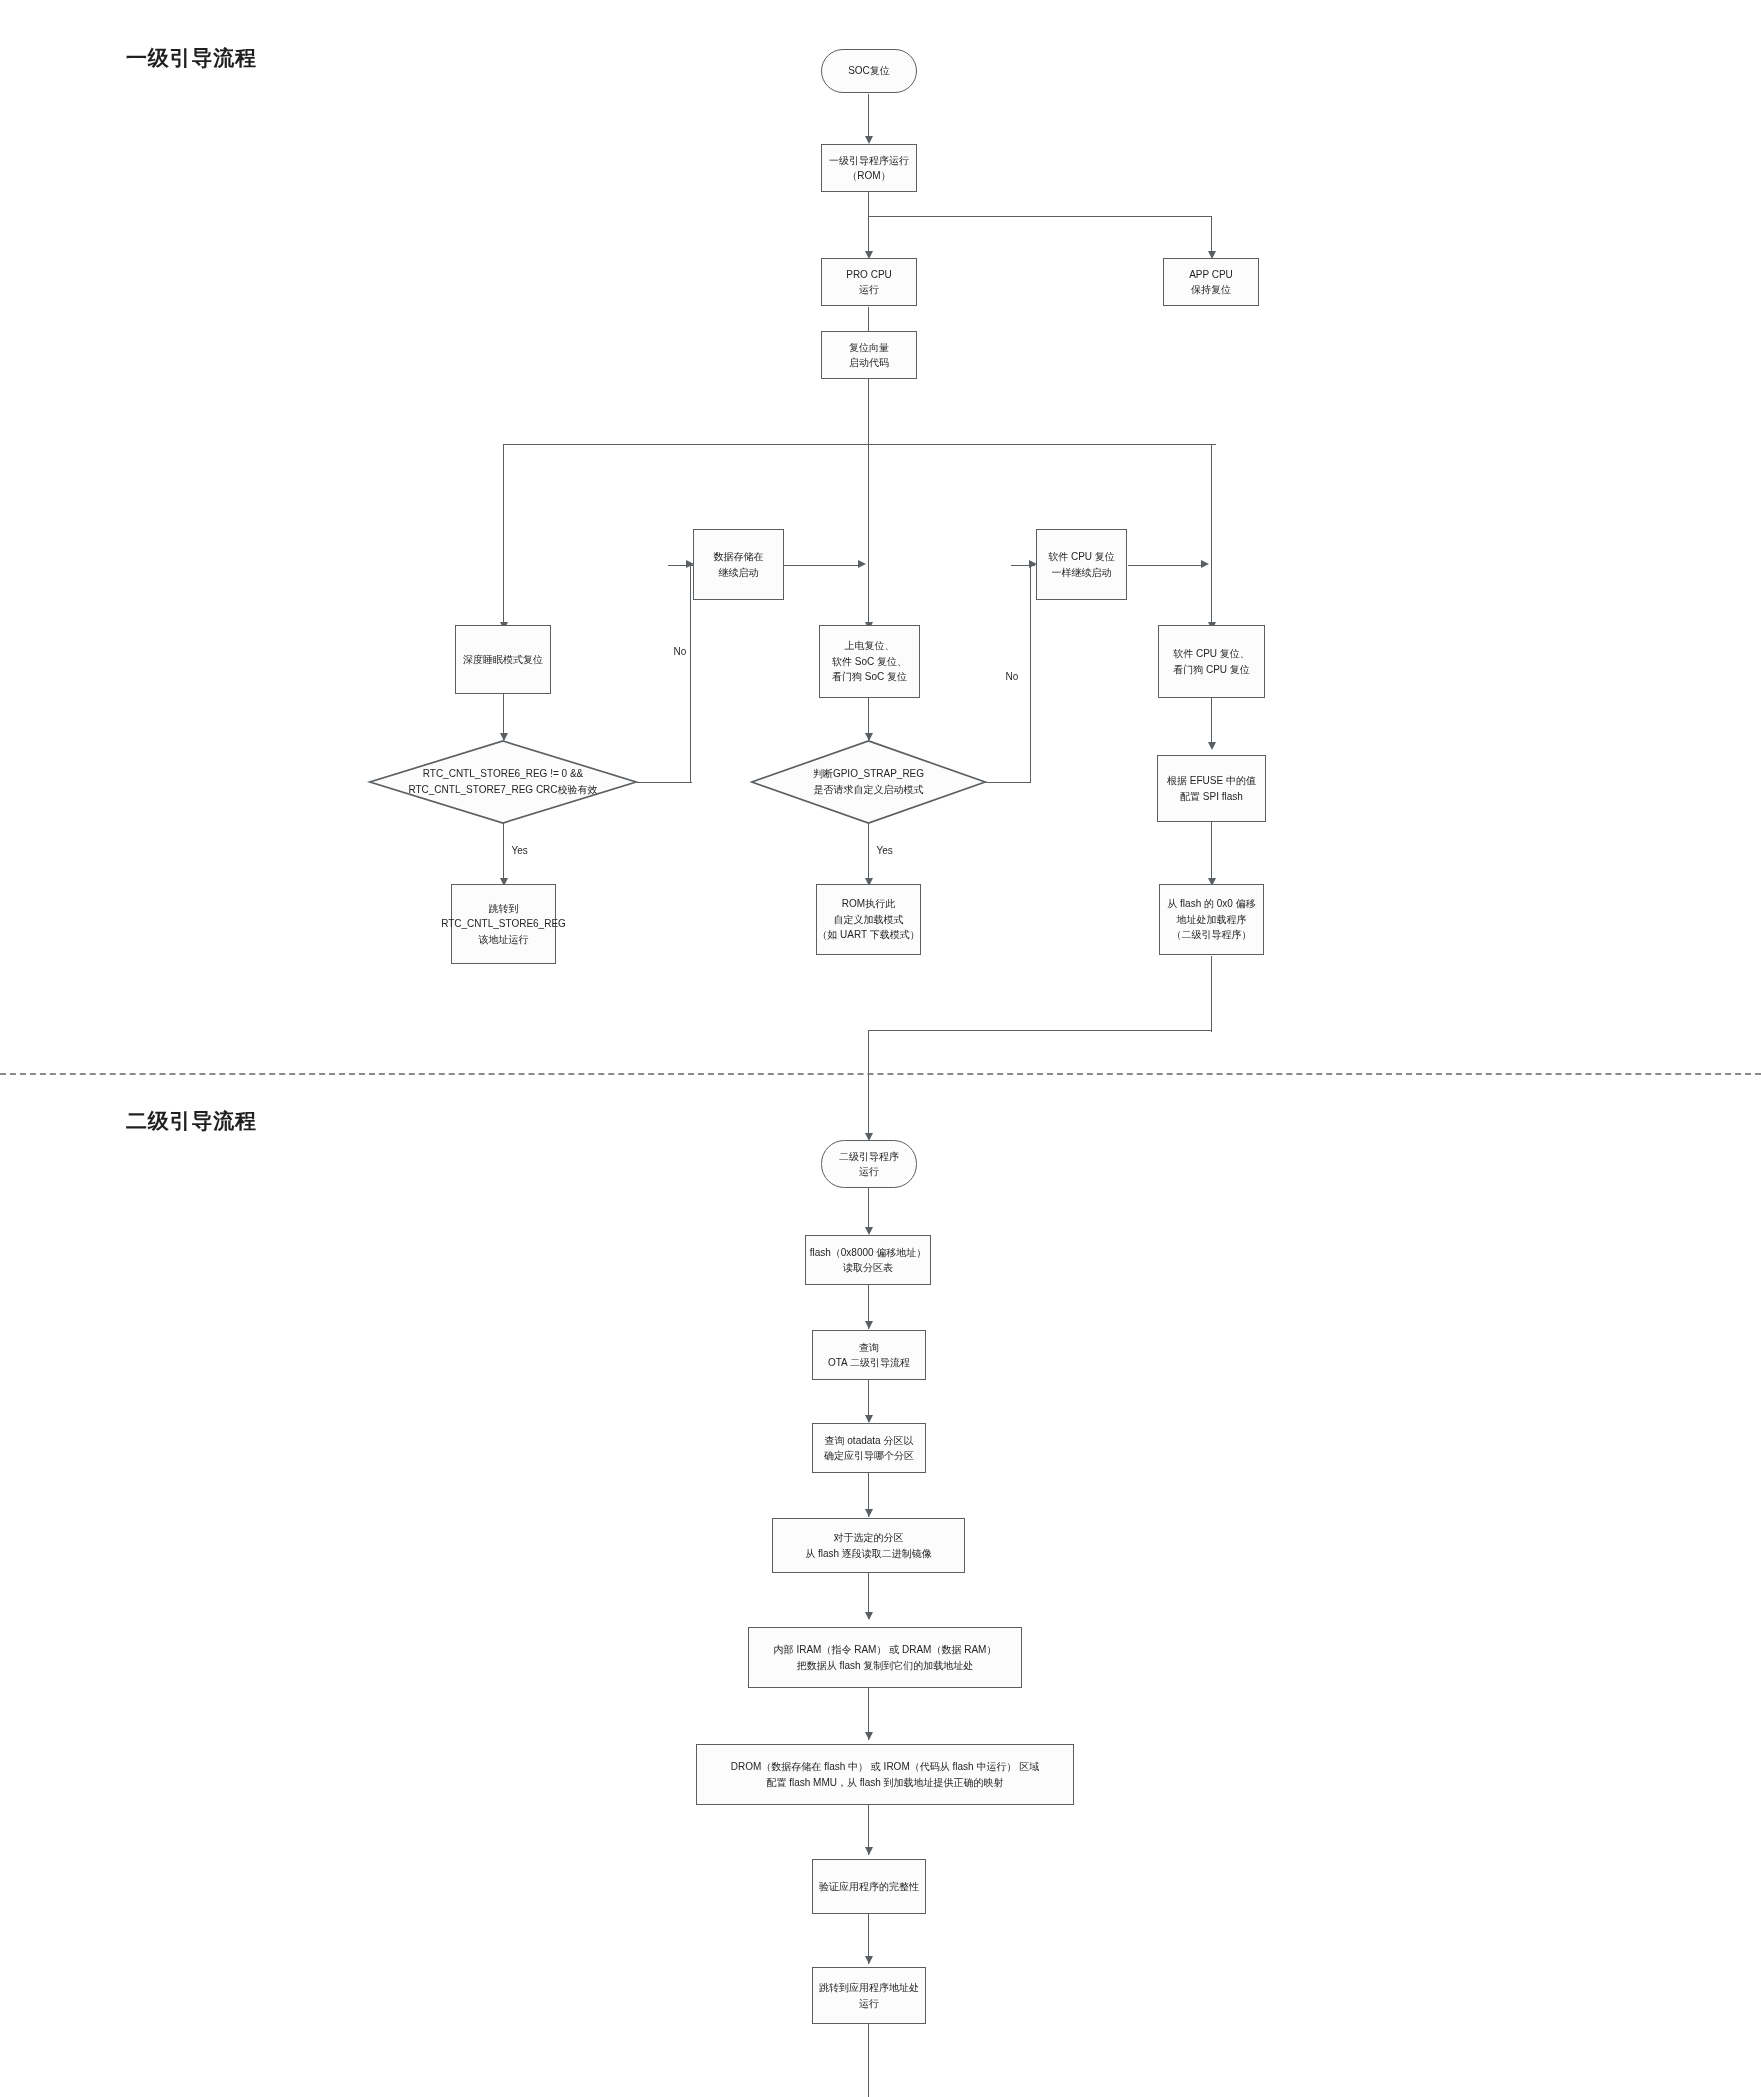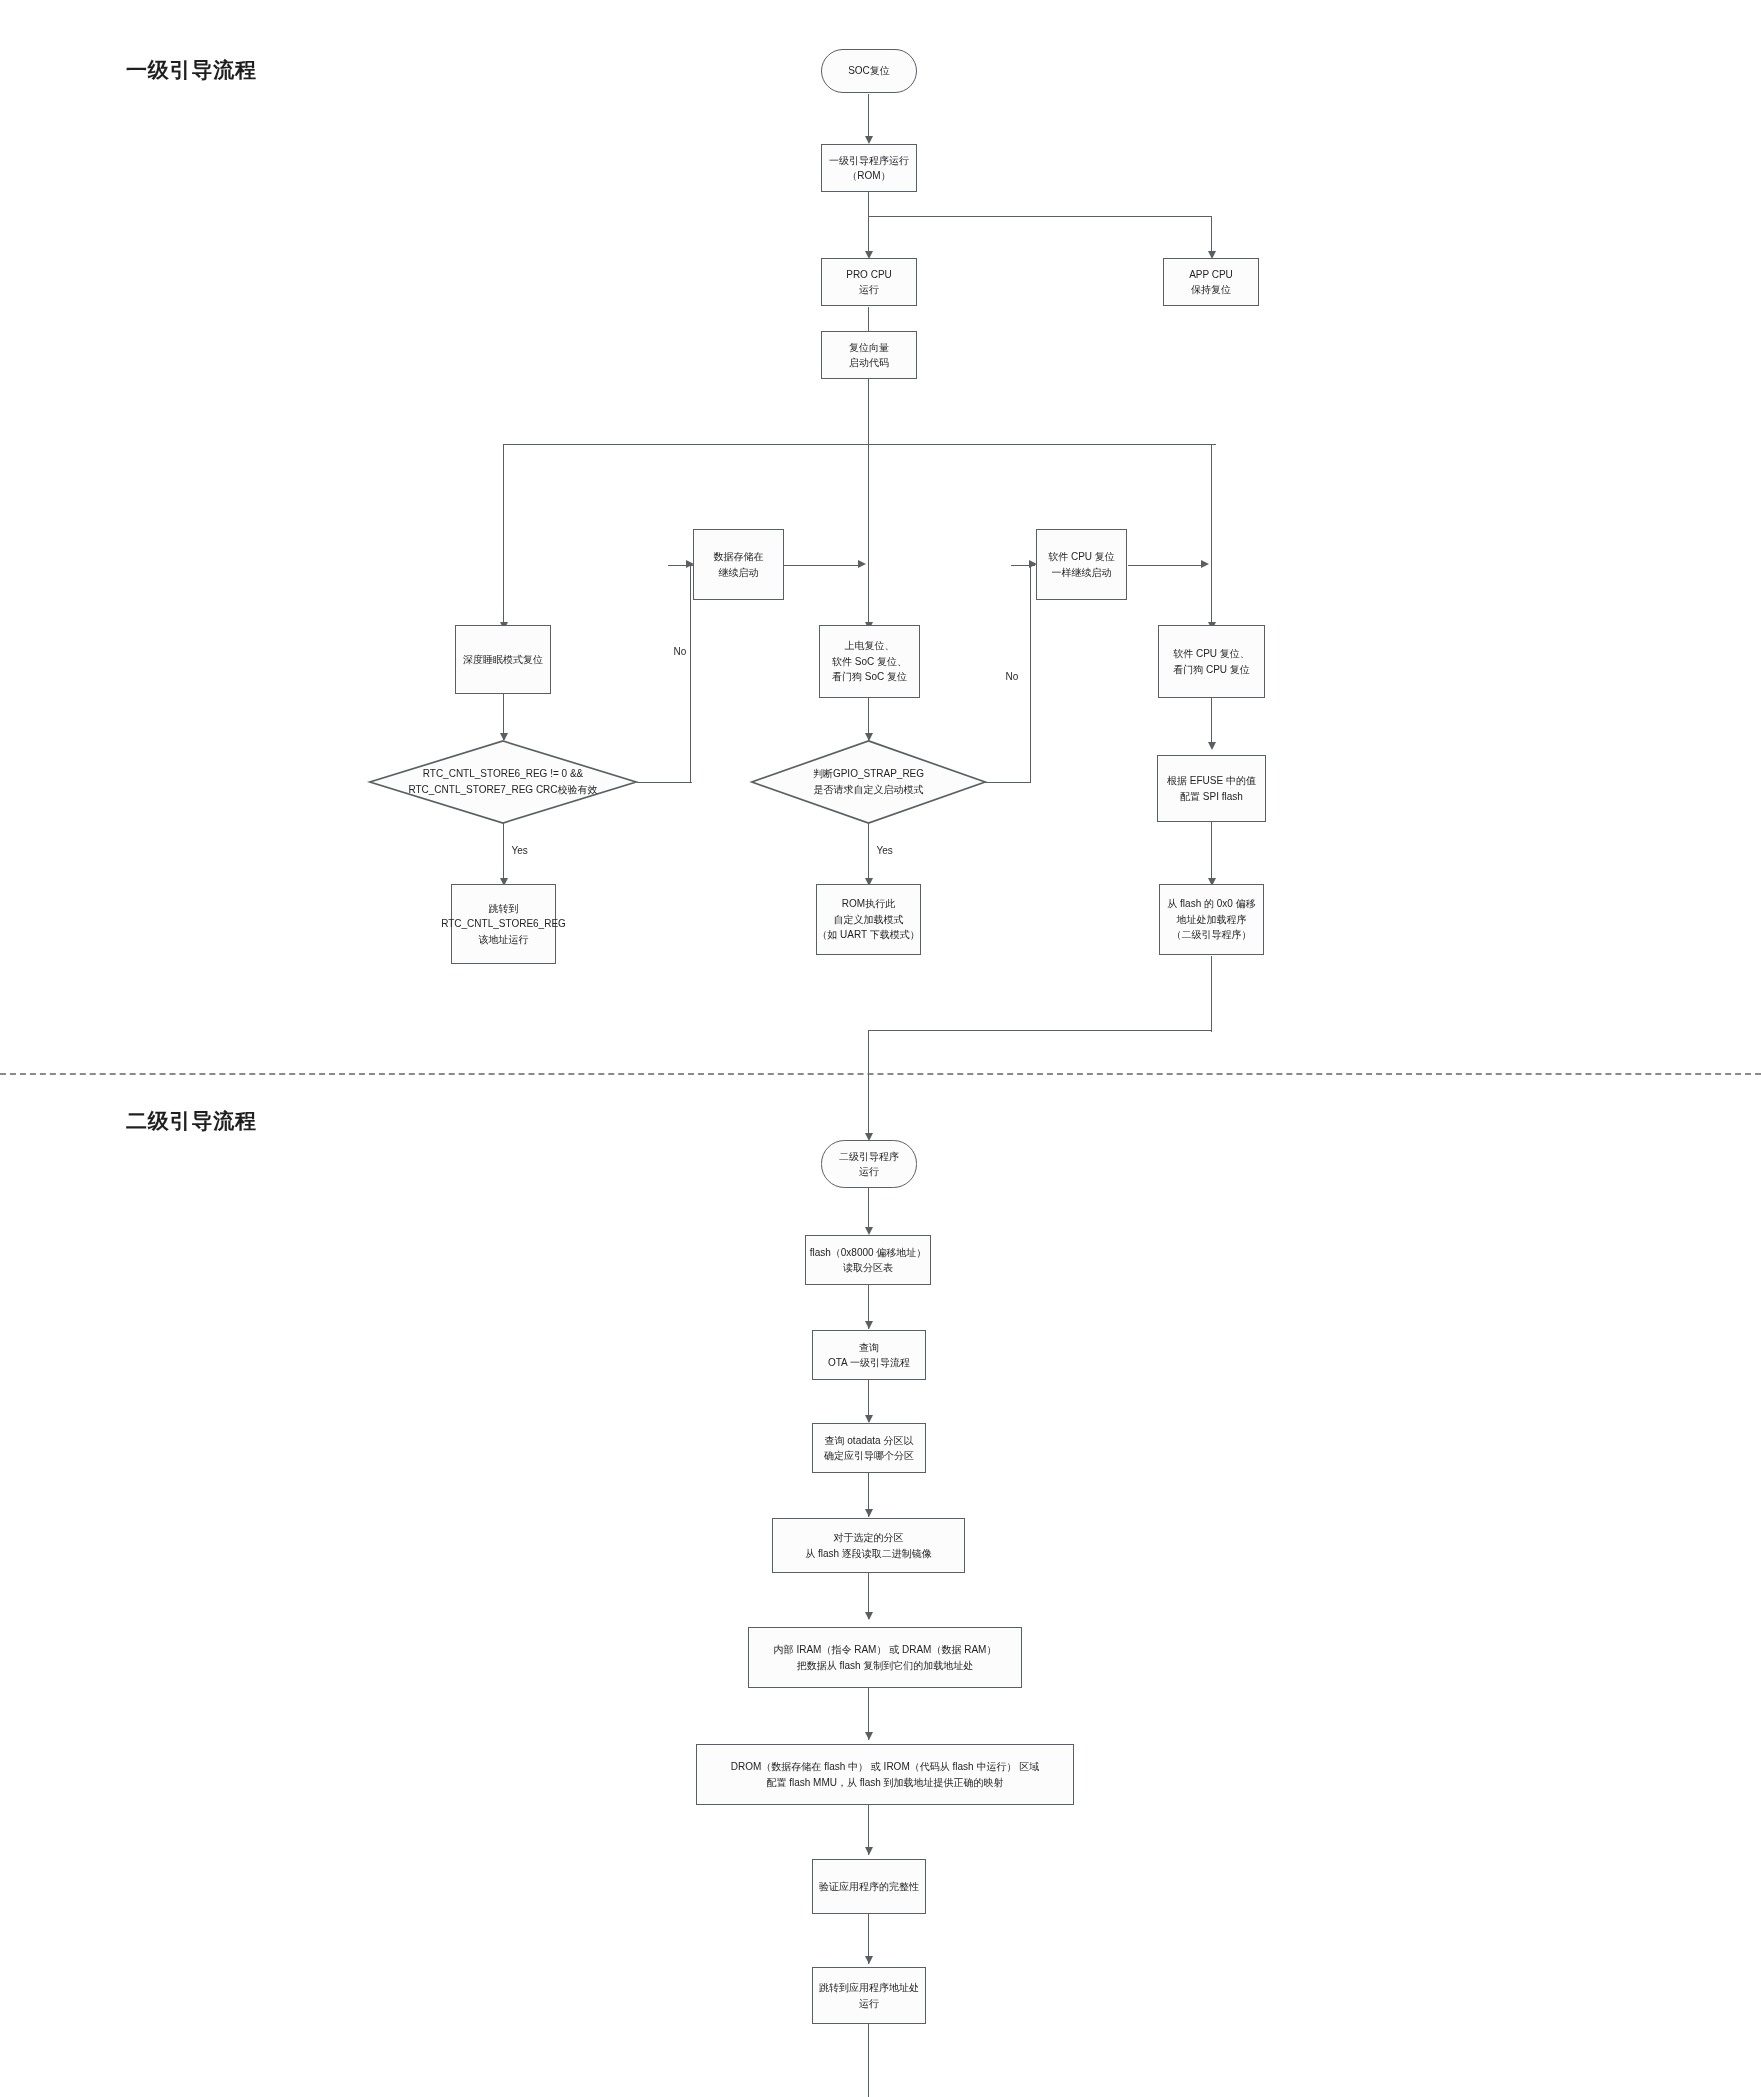--- a/index.html
+++ b/index.html
@@ -35,21 +35,21 @@
   .arw{position:absolute;width:0;height:0;}
   .arw.down{border-left:4.6px solid transparent;border-right:4.6px solid transparent;border-top:8.4px solid #5a5f63;}
   .arw.right{border-top:4.6px solid transparent;border-bottom:4.6px solid transparent;border-left:8.4px solid #5a5f63;}
   .elabel{position:absolute;font-size:10px;color:#2a2a2a;background:#fff;padding:0 2.5px;white-space:nowrap;}
 </style>
 </head>
 <body>
 
 <div id="page">
 
-  <div class="sec-title" style="left:126px;top:56px;">一级引导流程</div>
+  <div class="sec-title" style="left:126px;top:44px;">一级引导流程</div>
   <div class="sec-title" style="left:126px;top:1107px;">二级引导流程</div>
 
   <div class="sep" style="top:1073px;"></div>
 
   <div class="node term" style="left:821px;top:49px;width:96px;height:44px;">
     <span class="ln">SOC复位</span>
   </div>
   <div class="ln-v" style="left:868px;top:94px;height:46px;"></div>
   <div class="arw down" style="left:865px;top:136px;"></div>
 
@@ -207,21 +207,21 @@
 
   <div class="node small" style="left:805px;top:1235px;width:126px;height:50px;">
     <span class="ln">flash（0x8000 偏移地址）</span>
     <span class="ln">读取分区表</span>
   </div>
   <div class="ln-v" style="left:868px;top:1285px;height:44px;"></div>
   <div class="arw down" style="left:865px;top:1321px;"></div>
 
   <div class="node" style="left:812px;top:1330px;width:114px;height:50px;">
     <span class="ln">查询</span>
-    <span class="ln">OTA 一级引导流程</span>
+    <span class="ln">OTA 二级引导流程</span>
   </div>
   <div class="ln-v" style="left:868px;top:1380px;height:42px;"></div>
   <div class="arw down" style="left:865px;top:1415px;"></div>
 
   <div class="node" style="left:812px;top:1423px;width:114px;height:50px;">
     <span class="ln">查询 otadata 分区以</span>
     <span class="ln">确定应引导哪个分区</span>
   </div>
   <div class="ln-v" style="left:868px;top:1473px;height:44px;"></div>
   <div class="arw down" style="left:865px;top:1509px;"></div>

